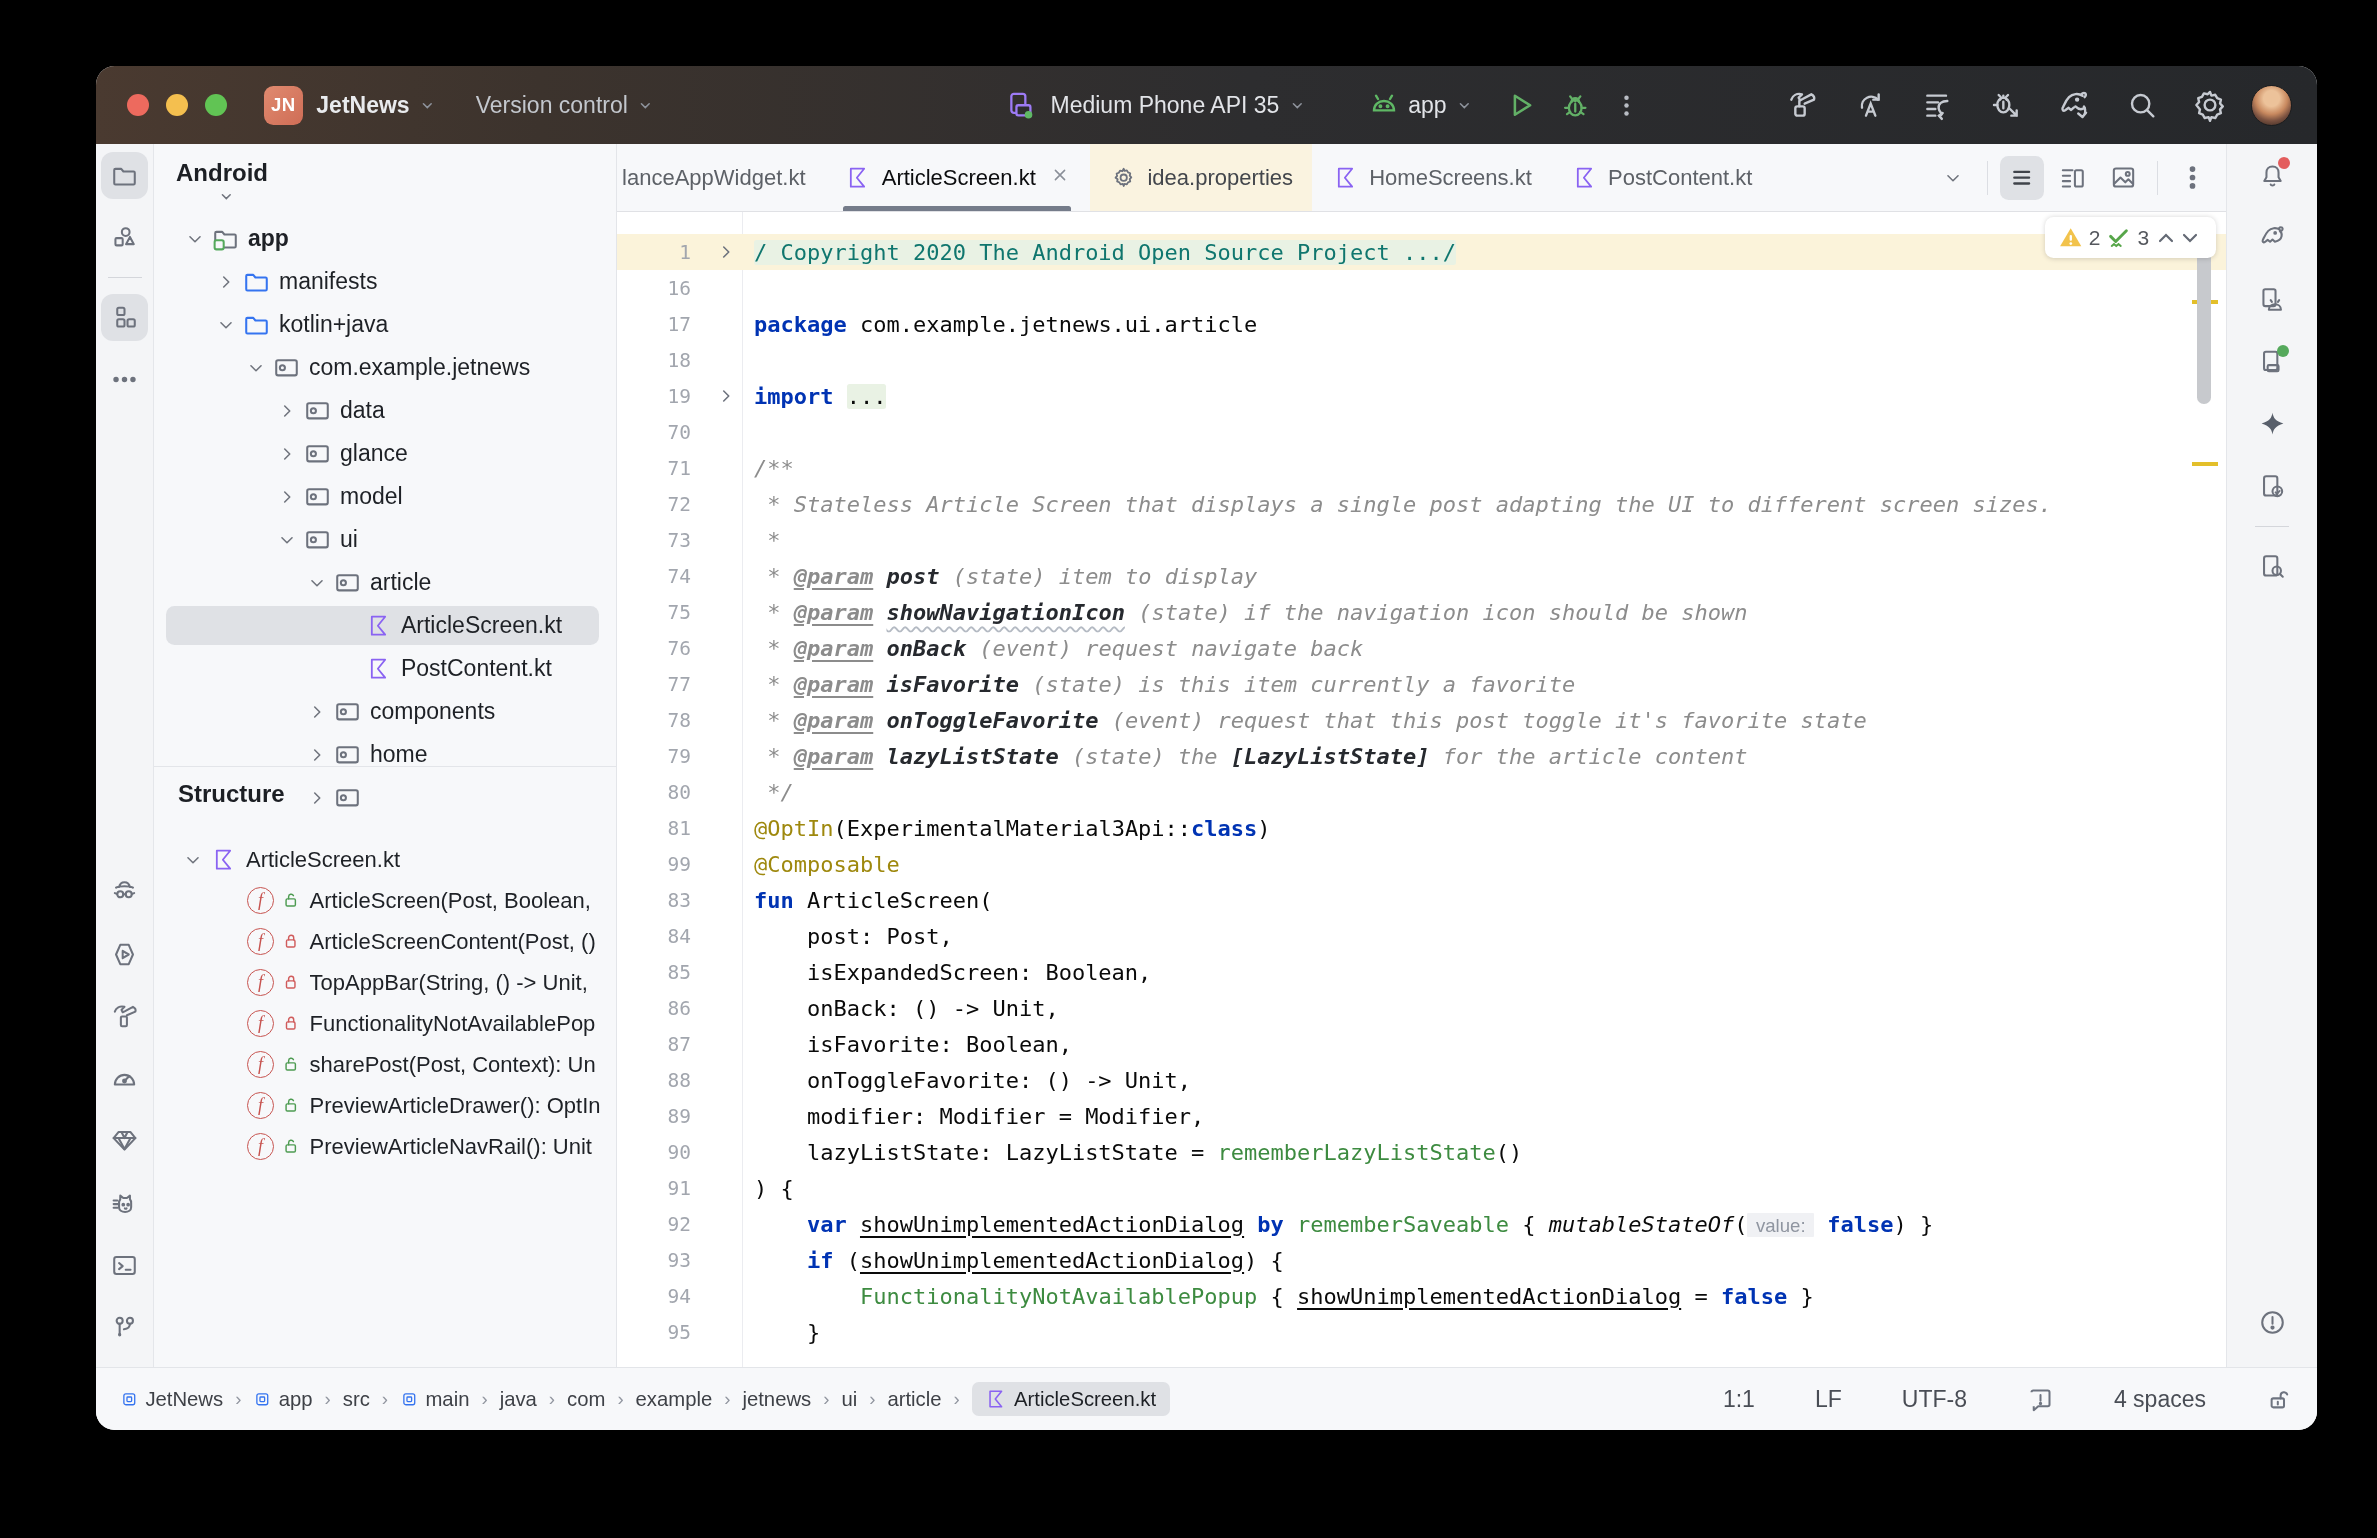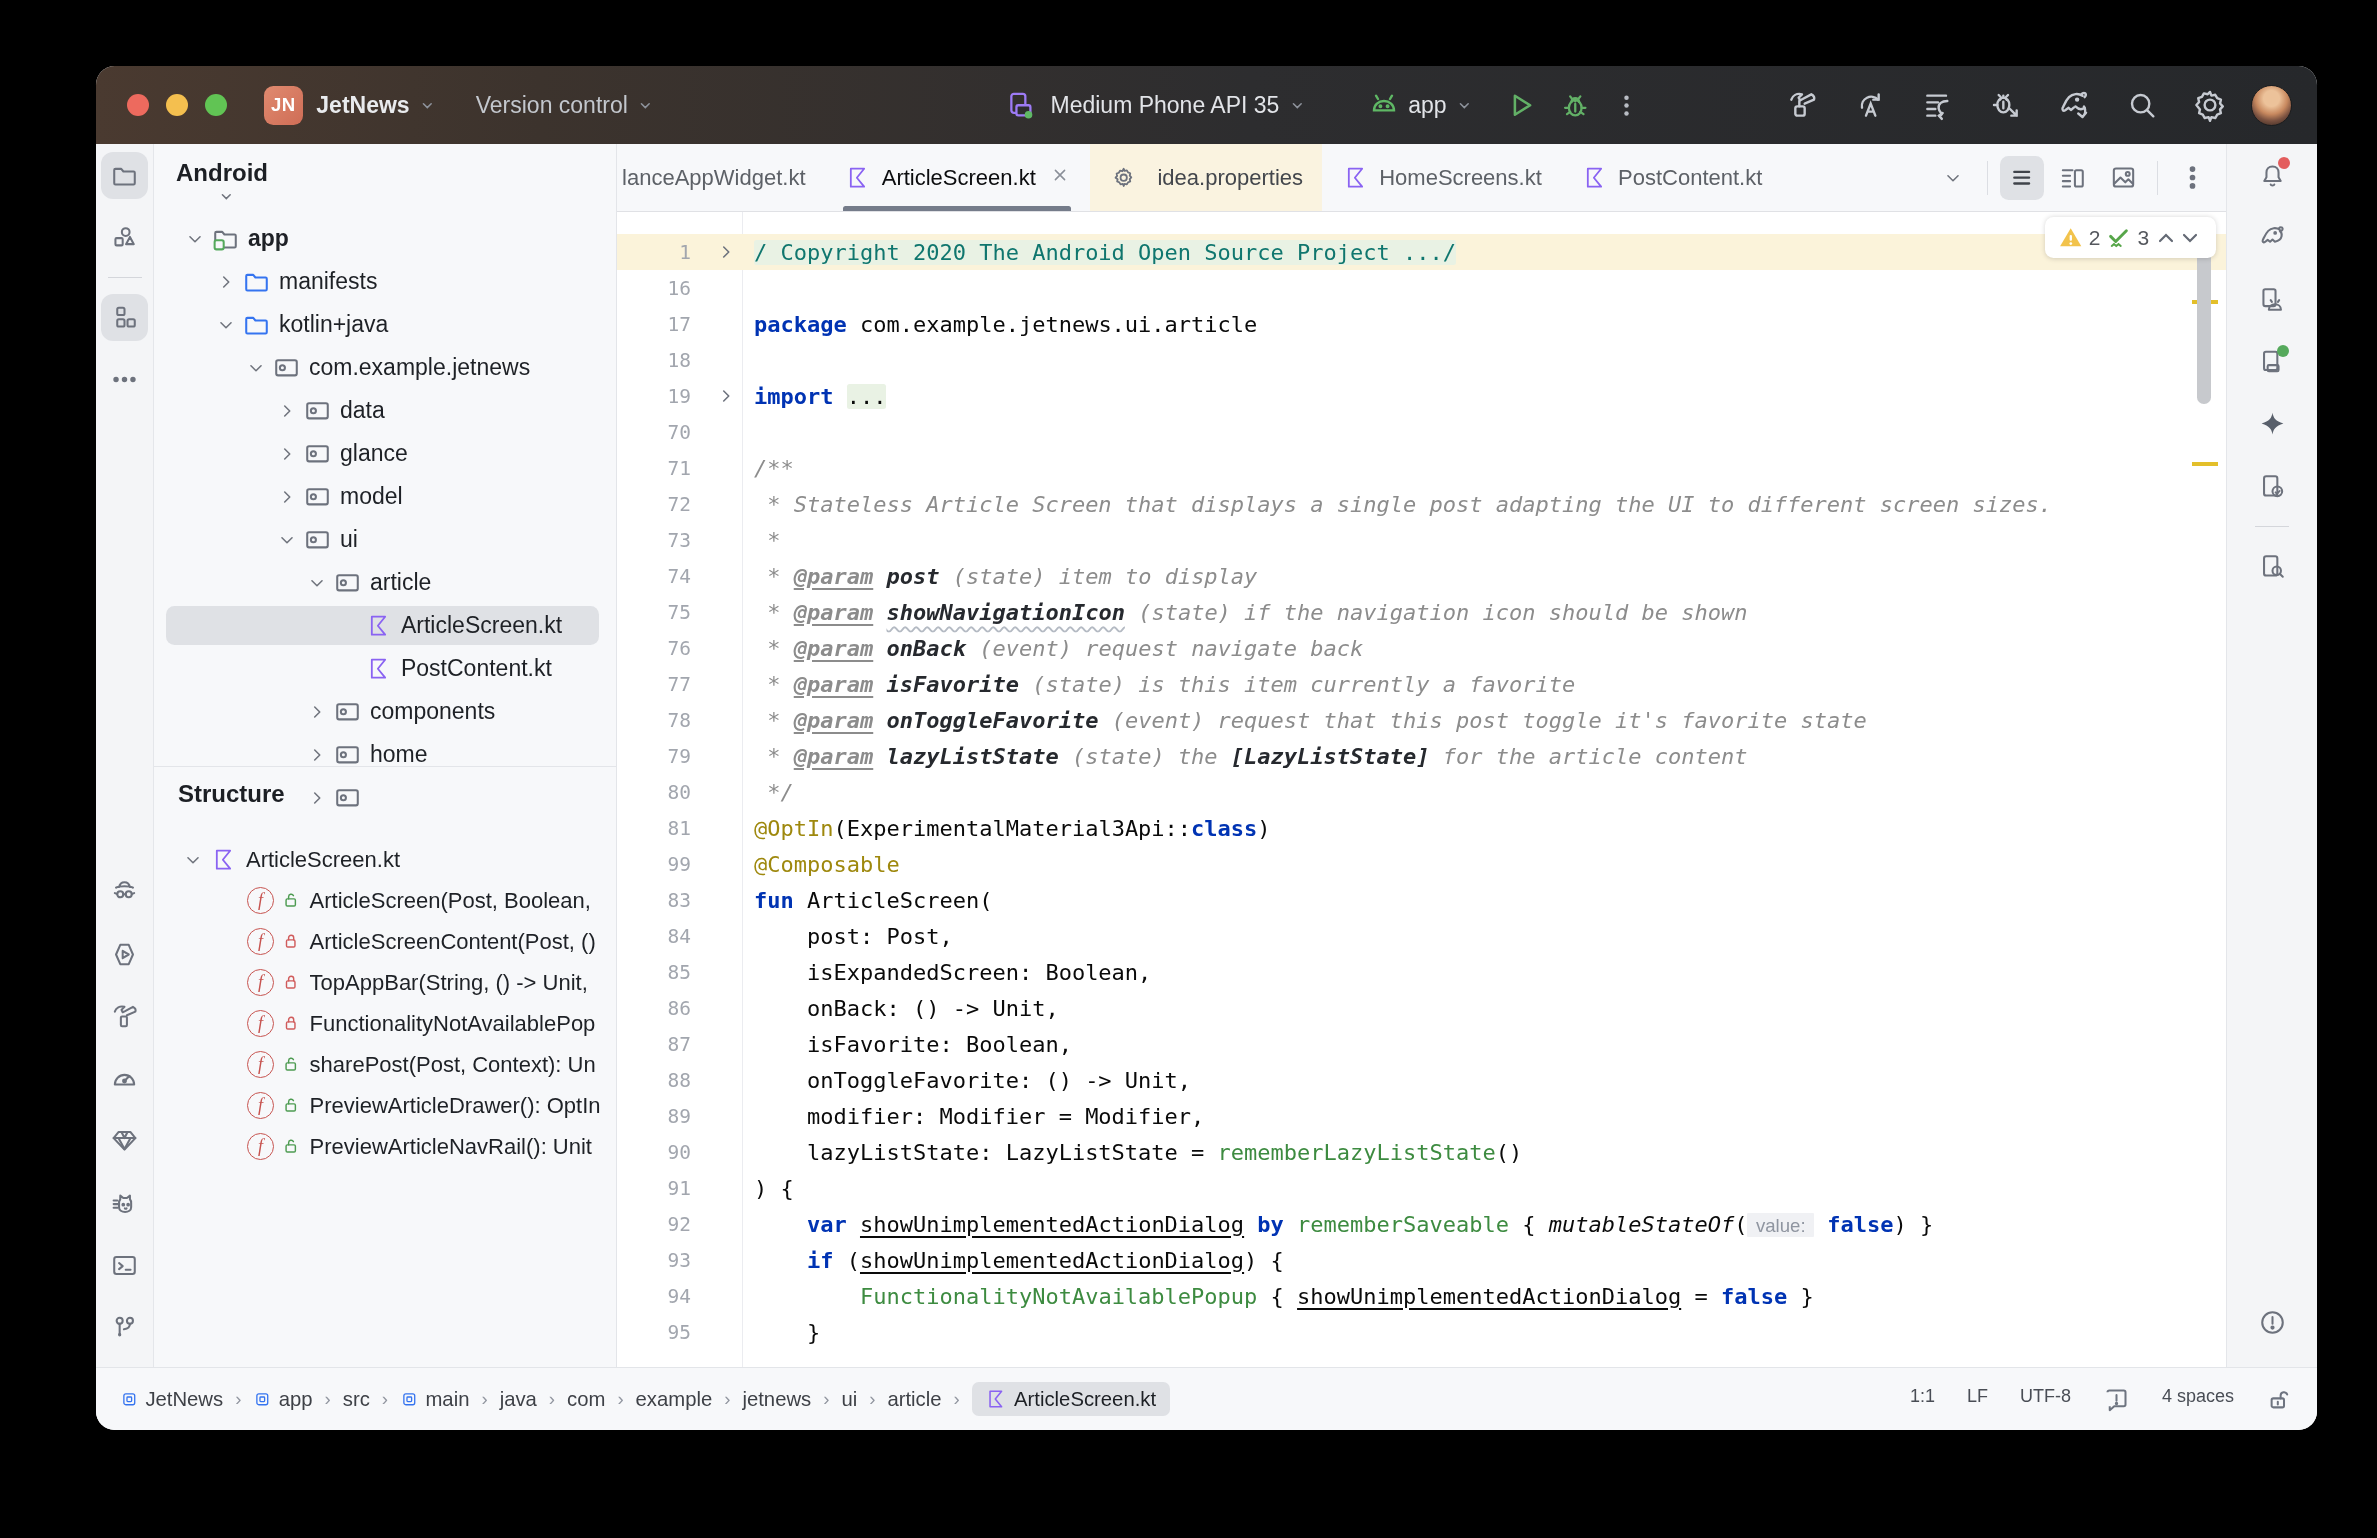--- a/index.html
+++ b/index.html
@@ -54,21 +54,21 @@
   .srow { height:41px; display:flex; align-items:center; font-size:22px; color:#1e2126; overflow:hidden; white-space:nowrap; }
   .fnico { width:27px; height:27px; border-radius:50%; border:1.7px solid #c75450; color:#c75450; font-size:18px; font-style:italic; font-family:"Liberation Serif",serif; display:flex; align-items:center; justify-content:center; flex:0 0 auto; }
 
   
   #editor-col { width:1609px; height:1223px; display:flex; flex-direction:column; background:#fff; flex:0 0 auto; }
   #tabbar { height:68px; background:#f7f8fa; border-bottom:0.8px solid #e0e1e5; display:flex; align-items:stretch; flex:0 0 auto; }
   .tab { display:flex; align-items:center; padding:0 18.6px; font-size:22px; color:#5d6167; position:relative; white-space:nowrap; }
   .tab .ticon { margin:0 8.5px 0 0; }
   .tab.active { color:#0b0c0e; }
   .tab.active::after { content:""; position:absolute; left:18.6px; right:18.6px; bottom:0; height:5.1px; border-radius:2.5px 2.5px 0 0; background:#757c8a; }
-  .tab.cream { background:#faf3e0; color:#43464c;gap:10px; }
+  .tab.cream { background:#faf3e0; color:#43464c; }
   .tab .close { margin-left:13.5px; }
   .tab.partial { padding-left:5.1px; }
   #tab-controls { margin-left:auto; display:flex; align-items:center; }
   .tc-btn { width:44px; height:44px; border-radius:8.5px; display:flex; align-items:center; justify-content:center; margin:0 3.4px; }
   .tc-btn.active { background:#dfe1e5; }
   .tc-sep { width:0.8px; height:34px; background:#dcdee3; margin:0 8.5px; }
 
   #editor-body { position:relative; flex:1; overflow:hidden; background:#fff; }
   #code { position:absolute; left:0; top:22px; width:100%; }
   .crow { display:flex; height:36px; align-items:center; font-family:"DejaVu Sans Mono",monospace; font-size:22px; }
@@ -102,21 +102,21 @@
   #right-stripe { justify-content:flex-start; }
   #right-stripe .spacer { flex:1; }
 
   
   #statusbar { position:absolute; left:0; bottom:0; width:100%; height:63px; background:#f7f8fa; border-top:0.8px solid #e3e5e9; display:flex; align-items:center; padding:0 24px; }
   #crumbs { display:flex; align-items:center; font-size:20.3px; color:#3e4147; }
   .crumb { display:flex; align-items:center; }
   .crumb .cicon { margin-right:6.8px; display:flex; }
   .crumb-sep { margin:0 12px; color:#9296a0; font-size:18.6px; }
   .crumb.current { background:#dfe1e5; border-radius:6.8px; padding:5.1px 13.5px; font-weight:400; color:#1c1f24; }
-  #status-right { margin-left:auto; display:flex; align-items:flex-start; font-size:18px; color:#494d55; }
+  #status-right { margin-left:auto; display:flex; align-items:flex-start; font-size:23px; color:#494d55;gap:28px; }
   #status-right > * { margin-left:32px; display:flex; align-items:center; }
 </style>
 </head>
 <body>
 
 <div id="stage">
   <div id="win">
 
     <div id="titlebar">
       <div class="tl-group" style="left:30.5px;">

